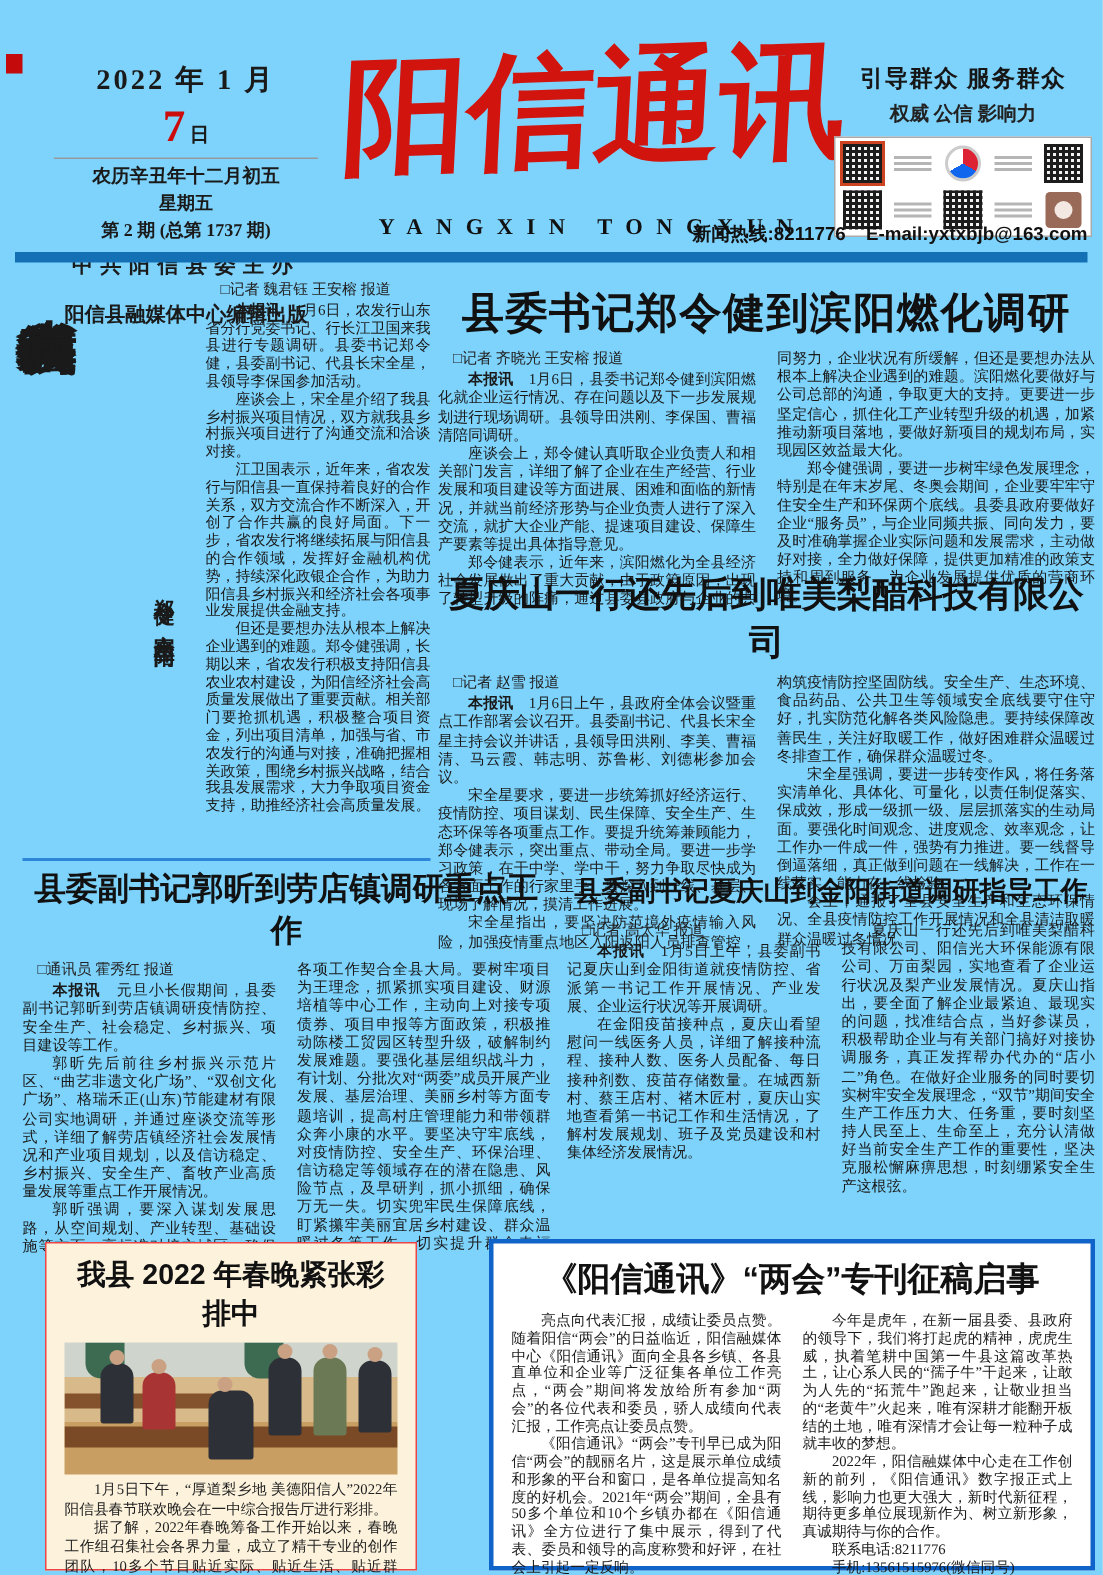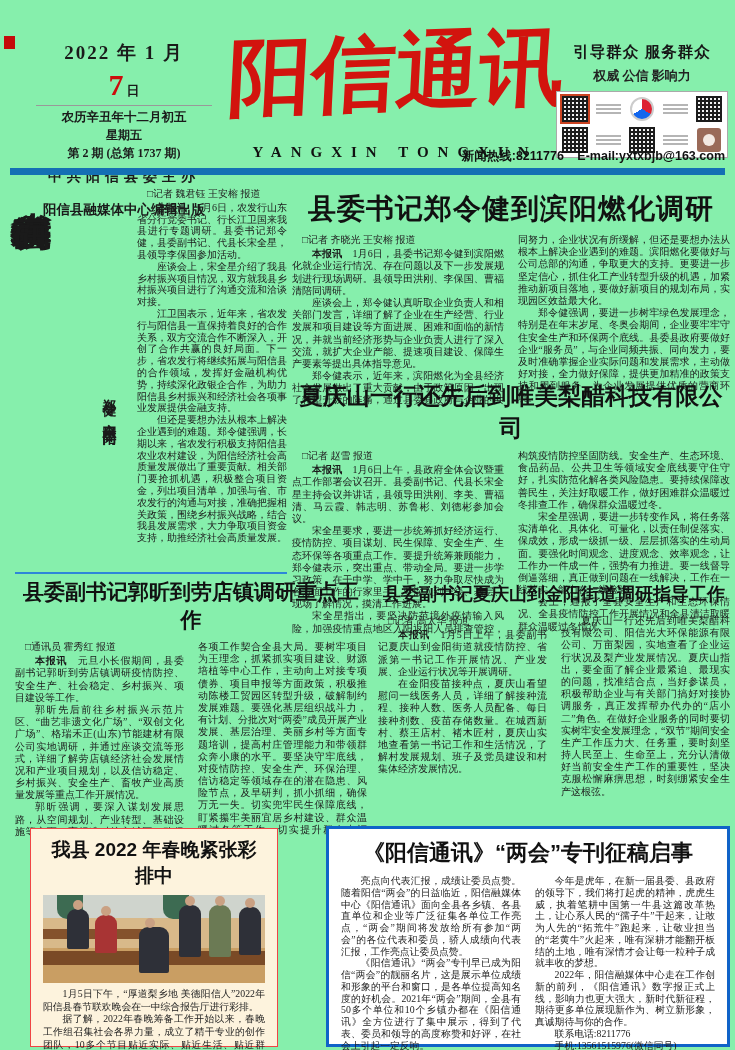--- a/index.html
+++ b/index.html
@@ -1,17 +1,17 @@
 <!DOCTYPE html>
 <html><head>
 <meta charset="utf-8">
 <style>
   * { margin:0; padding:0; box-sizing:border-box; }
   body { background:#e8e8e8; font-family:"Liberation Serif", serif; }
-  .page { position:relative; width:735px; height:1050px; background:#86efac; margin:0 auto; overflow:hidden; color:#1a1a1a; }
+  .page { position:relative; width:735px; height:1050px; background:#7dd3fc; margin:0 auto; overflow:hidden; color:#1a1a1a; }
 
   
   .corner-mark { position:absolute; left:4px; top:36px; width:11px; height:13px; background:#c40a0a; }
   .mast-left { position:absolute; left:18px; top:40px; width:212px; text-align:center; }
   .m-date { font-size:19px; font-weight:bold; letter-spacing:2px; }
   .m-day { margin-top:2px; }
   .day-num { color:#cc0c0c; font-size:30px; font-weight:bold; }
   .day-unit { font-size:13px; font-weight:bold; margin-left:3px; }
   .m-divider { border-top:1px solid #999; margin:3px 18px; }
   .m-lunar { font-size:12.5px; font-weight:bold; margin-top:2px; }

